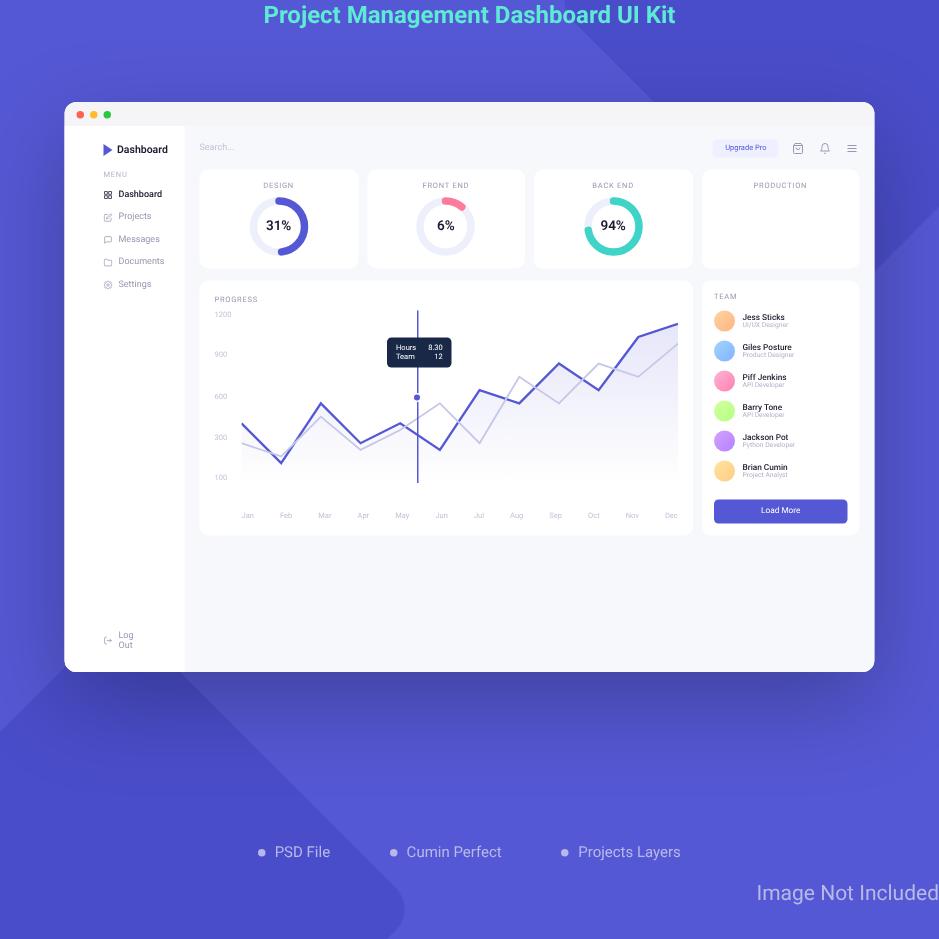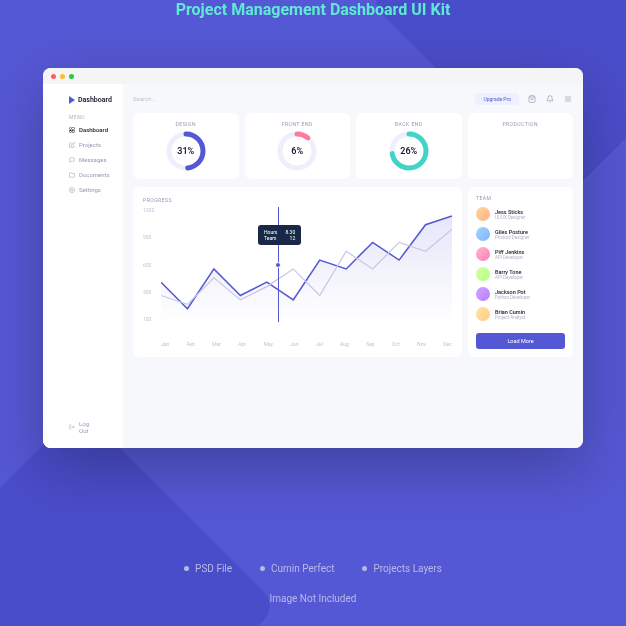--- a/index.html
+++ b/index.html
@@ -48,24 +48,24 @@
 .vline{position:absolute;left:135px;top:0;width:1px;height:115px;background:#5558d4}
 .vdot{position:absolute;left:132px;top:55px;width:6px;height:6px;border-radius:50%;background:#5558d4;border:1.5px solid #fff}
 .team-card{width:105px;background:#fff;border-radius:6px;padding:8px;display:flex;flex-direction:column}
 .team-title{font-size:5px;color:#9699b0;letter-spacing:0.5px;margin-bottom:6px}
 .team-member{display:flex;align-items:center;gap:5px;margin-bottom:6px}
 .avatar{width:14px;height:14px;border-radius:50%;background:linear-gradient(135deg,#ffd4a3,#ffb380);flex-shrink:0}
 .member-info{display:flex;flex-direction:column}
 .member-name{font-size:5.5px;color:#1a1a2e;font-weight:500}
 .member-role{font-size:4.5px;color:#b0b3c7}
 .load-more{background:#5558d4;color:#fff;font-size:5.5px;padding:5px;border:none;border-radius:3px;cursor:pointer;margin-top:auto}
-.features{position:absolute;bottom:52px;left:0;width:100%;display:flex;justify-content:center;gap:28px;font-size:10px;color:#b8b9e8;z-index:1}
+.features{position:absolute;bottom:52px;left:0;width:100%;display:flex;justify-content:center;gap:40px;font-size:10px;color:#b8b9e8;z-index:1}
 .feature{display:flex;align-items:center;gap:6px}
 .fdot{width:5px;height:5px;border-radius:50%;background:#b8b9e8}
-.footer{position:absolute;bottom:22px;width:100%;text-align:center;font-size:10px;color:#b8b9e8;z-index:1}
+.footer{position:absolute;bottom:22px;width:100%;text-align:right;font-size:14px;color:#b8b9e8;z-index:1}
 </style>
 </head>
 <body>
 
 <div class="bg-shape1"></div>
 <div class="bg-shape2"></div>
 <div class="page-title">Project Management Dashboard UI Kit</div>
 
 <div class="window">
   <div class="titlebar">
@@ -170,21 +170,21 @@
             <div class="donut"><svg>
                 <circle class="donut-bg" cx="20" cy="20" r="17"></circle>
                 <circle class="donut-fg" cx="20" cy="20" r="17" stroke="#ff7b9c" stroke-dasharray="106.81415022205297" stroke-dashoffset="95.06459369762715"></circle>
               </svg><div class="donut-text">6%</div></div>
           </div>
           <div class="card">
             <div class="card-title">BACK END</div>
             <div class="donut"><svg>
                 <circle class="donut-bg" cx="20" cy="20" r="17"></circle>
                 <circle class="donut-fg" cx="20" cy="20" r="17" stroke="#3fd4c7" stroke-dasharray="106.81415022205297" stroke-dashoffset="29.907962062174835"></circle>
-              </svg><div class="donut-text">26%</div></div>
+              </svg><div class="donut-text">94%</div></div>
           </div>
           <div class="card">
             <div class="card-title">PRODUCTION</div>
           </div>
         </div>
       <div class="content-row">
         <div class="progress-card">
           <div class="progress-title">PROGRESS</div>
           <div class="chart-area">
             <div class="y-labels" id="ylabels">

